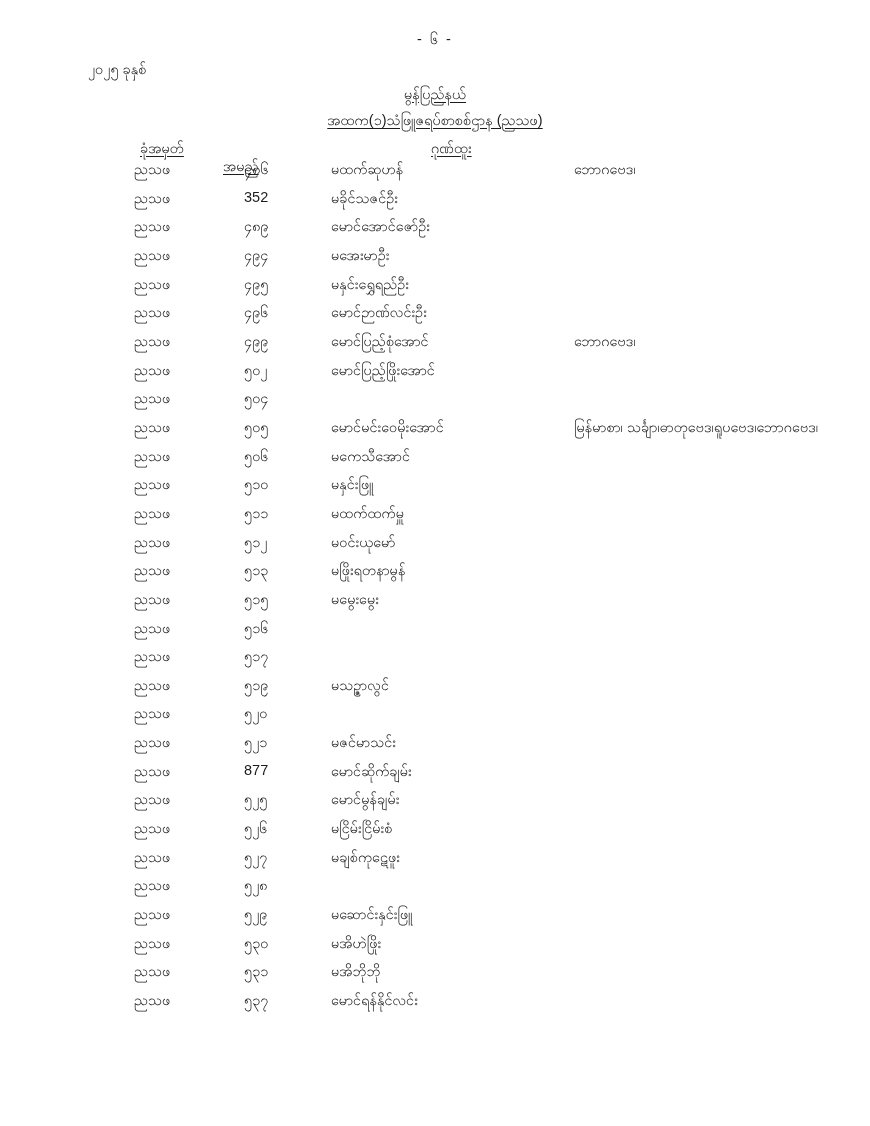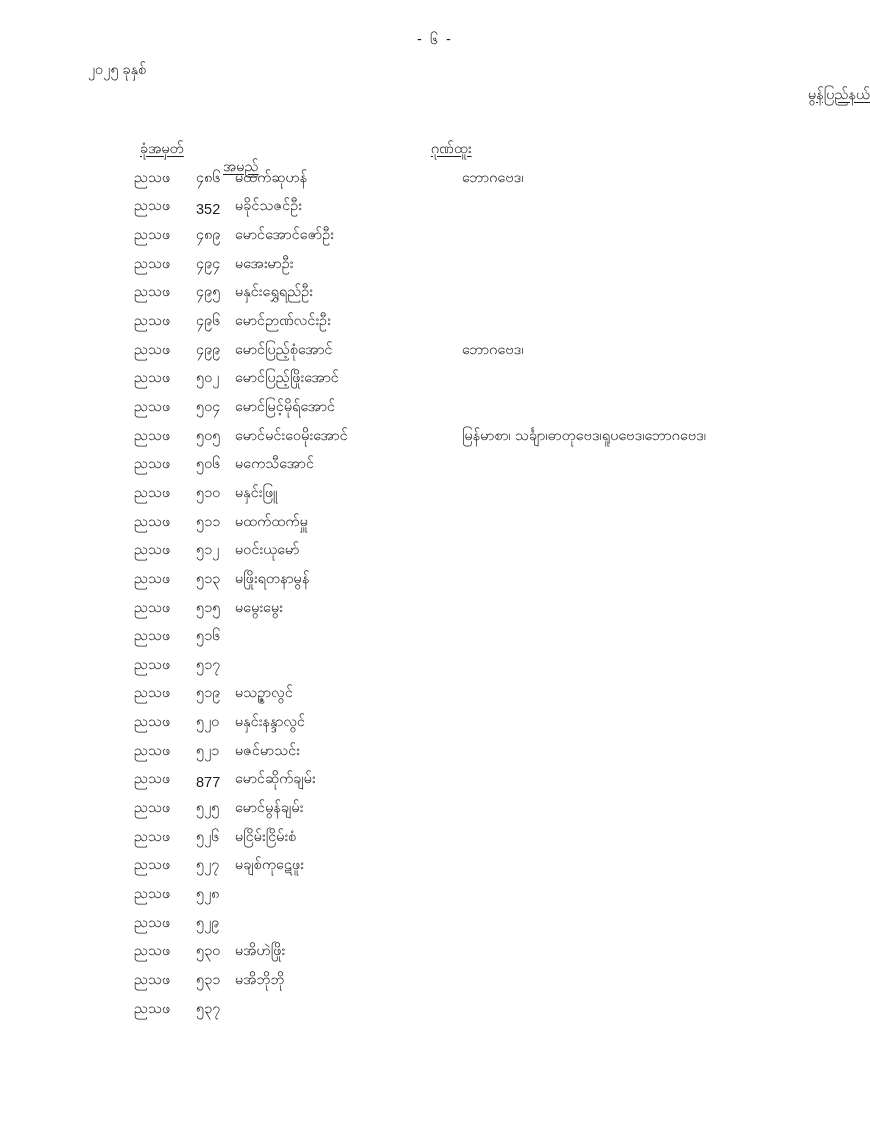--- a/index.html
+++ b/index.html
@@ -27,21 +27,21 @@
   }
   .year-label {
     position: absolute;
     top: 60px;
     left: 88px;
   }
   .title-line {
     position: absolute;
     left: 0;
     width: 100%;
-    text-align: right;
+    text-align: center;
   }
   .title-line span {
     text-decoration: underline;
     text-underline-offset: 3px;
   }
   .state-title { top: 85px; }
   .center-title { top: 111px; }
   .col-headers {
     position: absolute;
     top: 139px;
@@ -59,42 +59,46 @@
   .hdr-name { left: 223px; margin-top: 18px; }
   .hdr-dist { left: 431px; }
   .rows {
     position: absolute;
     top: 160px;
     left: 0;
     width: 100%;
   }
   .row {
     display: flex;
-    align-items: flex-end;
+    align-items: flex-start;
     height: 28.66px;
     white-space: nowrap;
+    gap: 48px;
   }
   .c-prefix { margin-left: 134px; width: 62px; }
   .c-num    { width: 39px; }
   .c-name   { width: 195px; }
-  .c-dist   { flex: 1; margin-left: 32px; }
+  .c-dist   { flex: 1; }
 </style>
 </head>
 <body>
 
 <div class="page">
 
   <div class="page-number">- ၆ -</div>
 
   <div class="year-label">၂၀၂၅ ခုနှစ်</div>
 
   <div class="title-line state-title">
     <span>မွန်ပြည်နယ်</span>
   </div>
 
+  <div class="title-line center-title">
+    <span>အထက(၁)သံဖြူဇရပ်စာစစ်ဌာန (ညသဖ)</span>
+  </div>
 
   <div class="col-headers">
     <span class="hdr-roll">ခုံအမှတ်</span>
     <span class="hdr-name">အမည်</span>
     <span class="hdr-dist">ဂုဏ်ထူး</span>
   </div>
 
   <div class="rows">
     <div class="row">
       <span class="c-prefix">ညသဖ</span>
@@ -148,21 +152,20 @@
     <div class="row">
       <span class="c-prefix">ညသဖ</span>
       <span class="c-num">၅၀၂</span>
       <span class="c-name">မောင်ပြည့်ဖြိုးအောင်</span>
       <span class="c-dist"></span>
     </div>
 
     <div class="row">
       <span class="c-prefix">ညသဖ</span>
       <span class="c-num">၅၀၄</span>
-      <span class="c-name">မောင်မြင့်မိုရ်အောင်</span>
       <span class="c-dist"></span>
     </div>
 
     <div class="row">
       <span class="c-prefix">ညသဖ</span>
       <span class="c-num">၅၀၅</span>
       <span class="c-name">မောင်မင်းဝေမိုးအောင်</span>
       <span class="c-dist">မြန်မာစာ၊ သင်္ချာ၊ဓာတုဗေဒ၊ရူပဗေဒ၊ဘောဂဗေဒ၊</span>
     </div>
 
@@ -223,21 +226,20 @@
     <div class="row">
       <span class="c-prefix">ညသဖ</span>
       <span class="c-num">၅၁၉</span>
       <span class="c-name">မသဉ္ဇာလွင်</span>
       <span class="c-dist"></span>
     </div>
 
     <div class="row">
       <span class="c-prefix">ညသဖ</span>
       <span class="c-num">၅၂၀</span>
-      <span class="c-name">မနှင်းနန္ဒာလွင်</span>
       <span class="c-dist"></span>
     </div>
 
     <div class="row">
       <span class="c-prefix">ညသဖ</span>
       <span class="c-num">၅၂၁</span>
       <span class="c-name">မဇင်မာသင်း</span>
       <span class="c-dist"></span>
     </div>
 
@@ -271,37 +273,39 @@
 
     <div class="row">
       <span class="c-prefix">ညသဖ</span>
       <span class="c-num">၅၂၈</span>
       <span class="c-dist"></span>
     </div>
 
     <div class="row">
       <span class="c-prefix">ညသဖ</span>
       <span class="c-num">၅၂၉</span>
+      <span class="c-name">မဆောင်းနှင်းဖြူ</span>
       <span class="c-dist"></span>
     </div>
 
     <div class="row">
       <span class="c-prefix">ညသဖ</span>
       <span class="c-num">၅၃၀</span>
       <span class="c-name">မအိဟဲဖြိုး</span>
       <span class="c-dist"></span>
     </div>
 
     <div class="row">
       <span class="c-prefix">ညသဖ</span>
       <span class="c-num">၅၃၁</span>
       <span class="c-name">မအိဘိုဘို</span>
       <span class="c-dist"></span>
     </div>
 
     <div class="row">
       <span class="c-prefix">ညသဖ</span>
       <span class="c-num">၅၃၇</span>
+      <span class="c-name">မောင်ရန်နိုင်လင်း</span>
       <span class="c-dist"></span>
     </div>
   </div>
 
 </div>
 
 </body></html>

